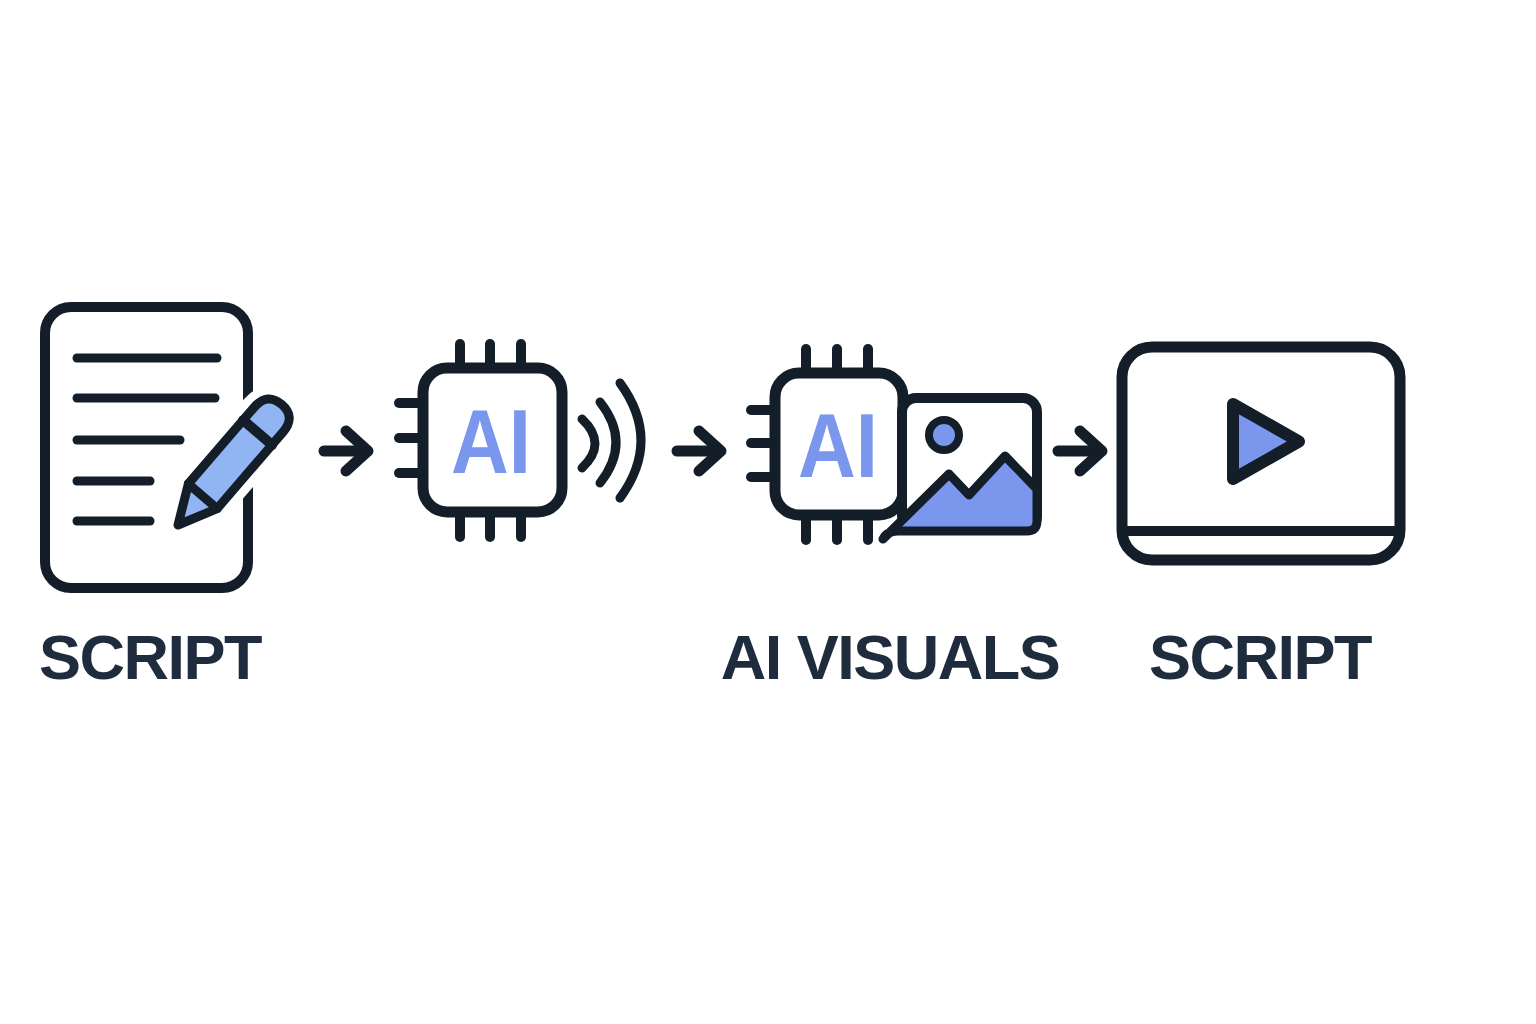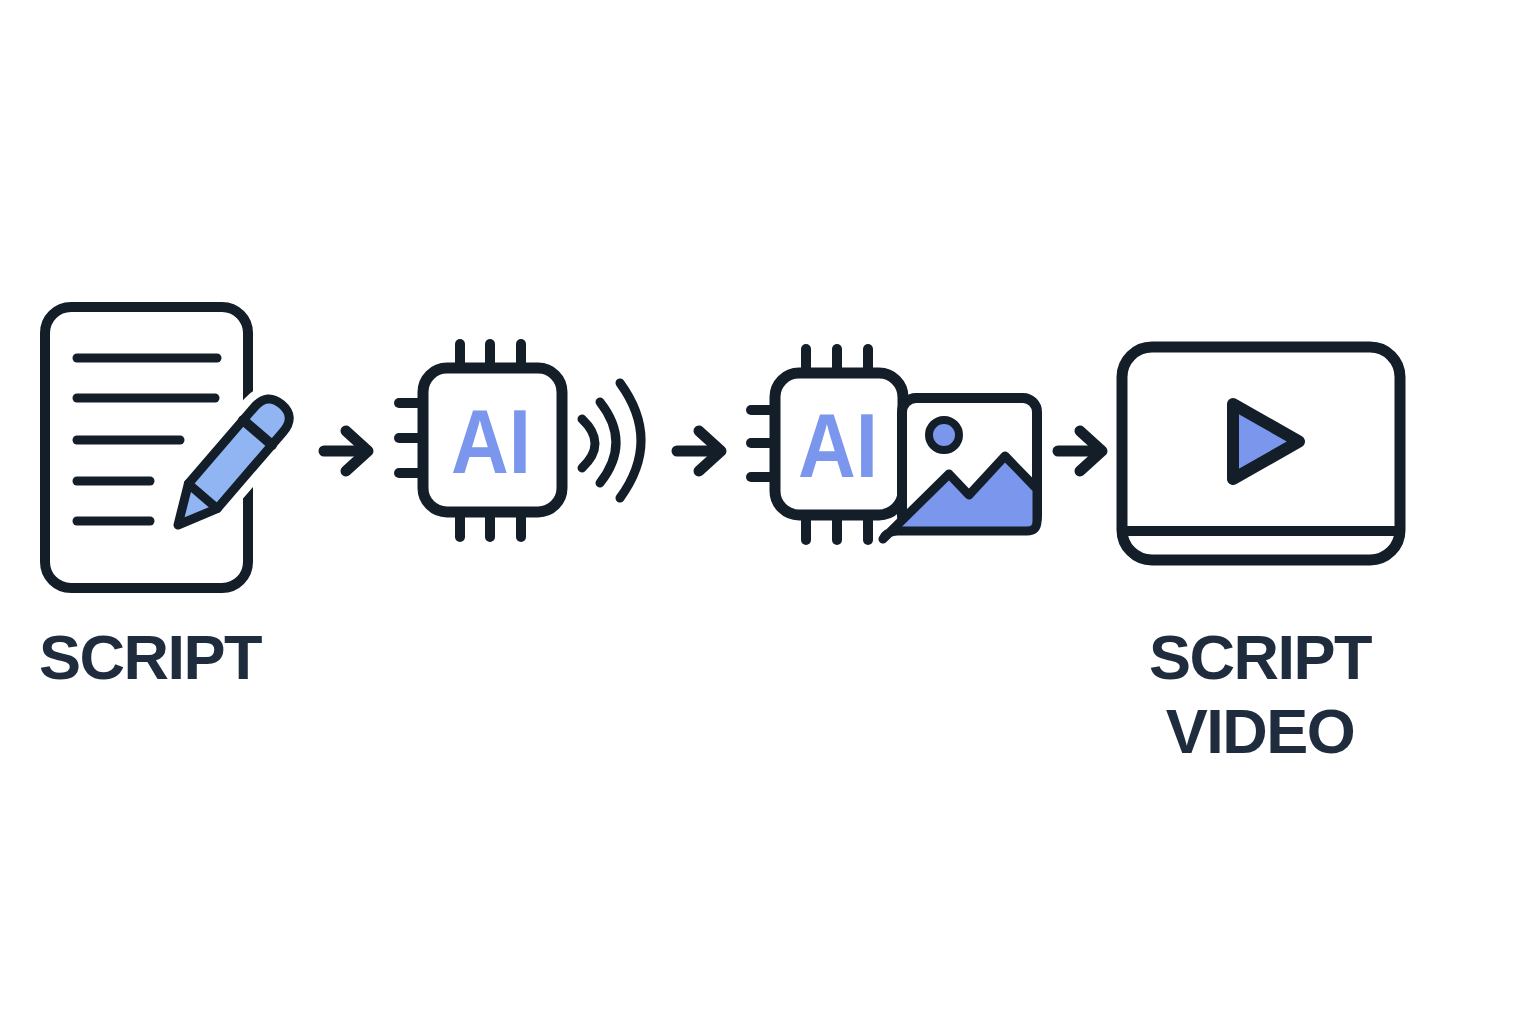--- a/index.html
+++ b/index.html
@@ -119,18 +119,18 @@
     </g>
 
     <g>
       <rect x="1122" y="347" width="278" height="213" rx="30" class="ol fill-white" stroke-width="11"></rect>
       <line x1="1122" y1="531" x2="1400" y2="531" class="ol" stroke-width="10"></line>
       <path d="M1233 404 L1299 441.5 L1233 479 Z" class="ol fill-blue" stroke-width="12"></path>
     </g>
   </svg>
 
   <div class="label" style="left:150px">SCRIPT</div>
+  <div class="label" style="left:890px">AI VISUALS</div>
   <div class="label" style="left:1260px">
     <div>SCRIPT</div>
-    <div>VIDEO</div>
   </div>
 
 </div>
 
 </body></html>

